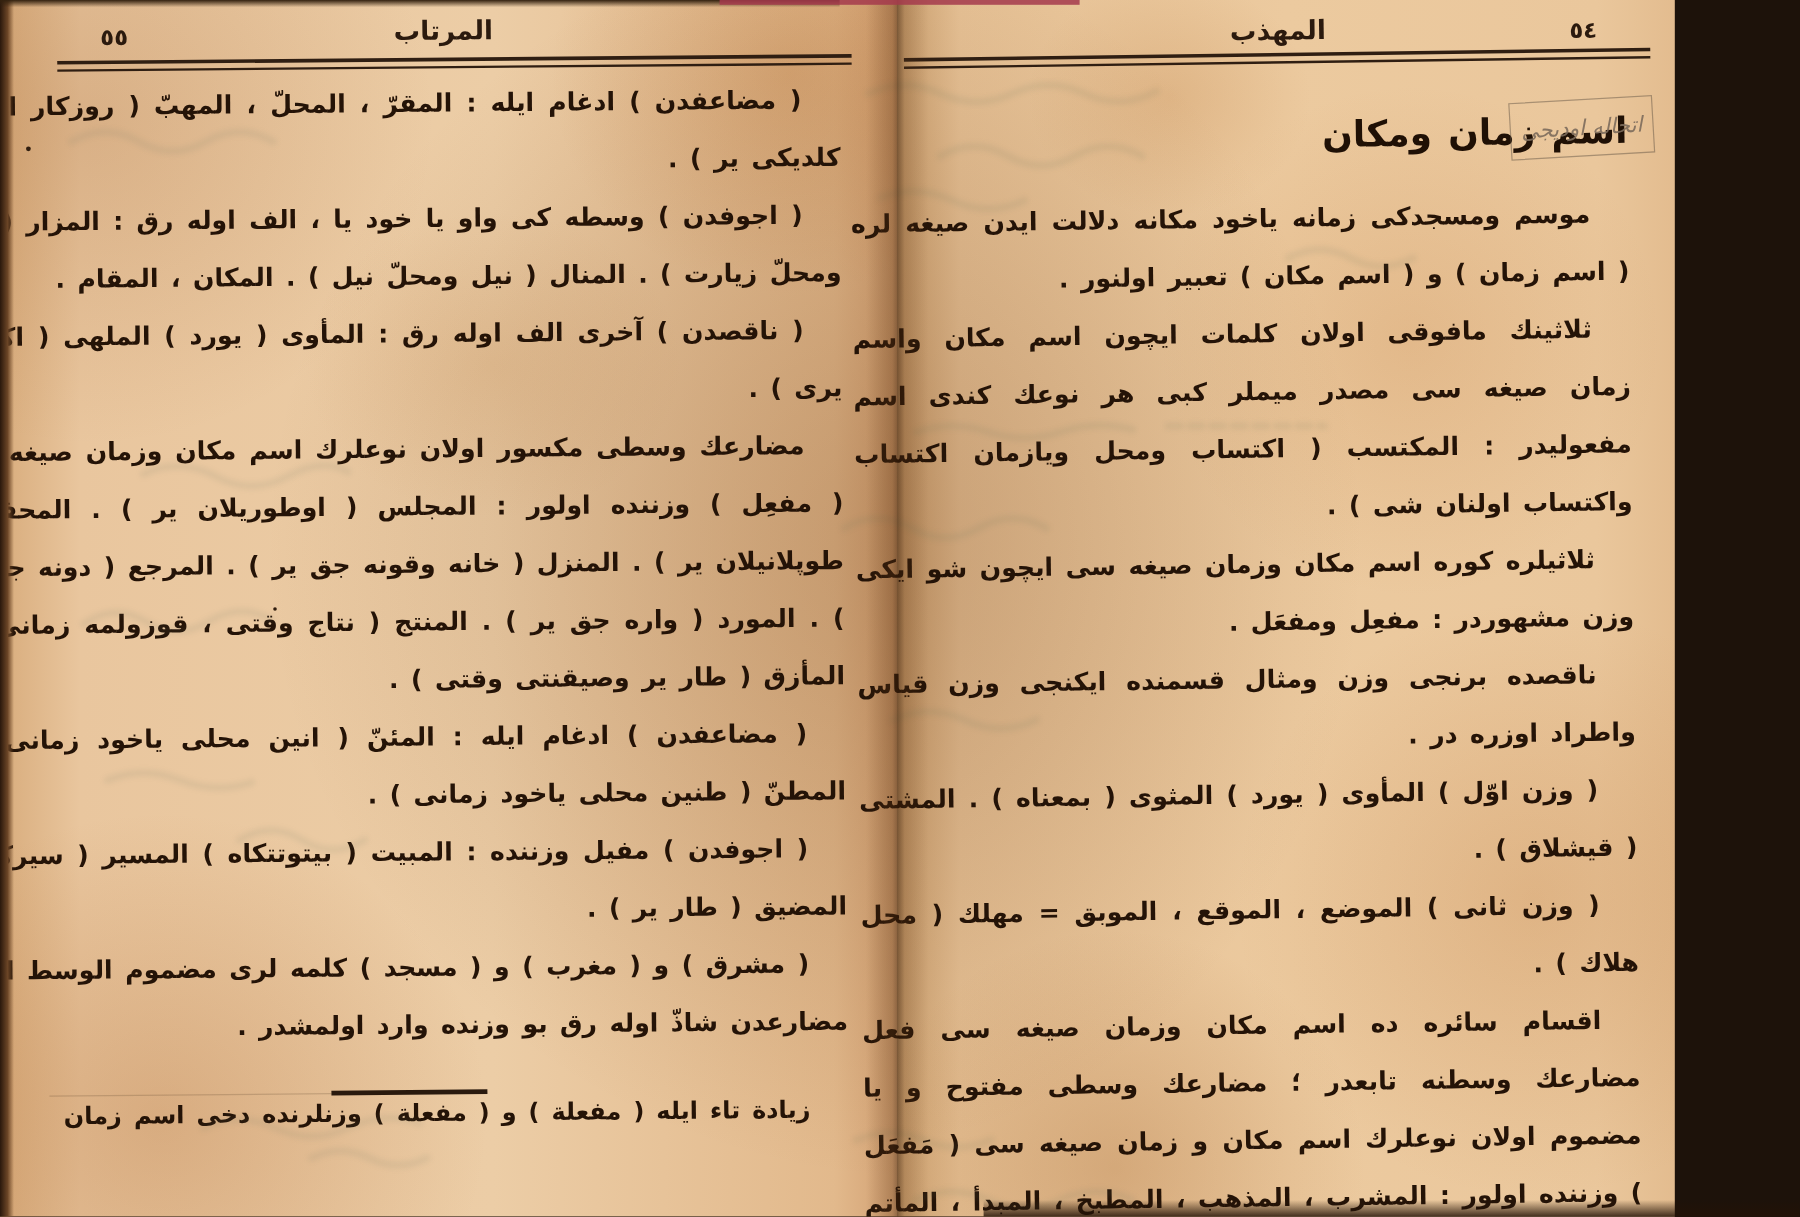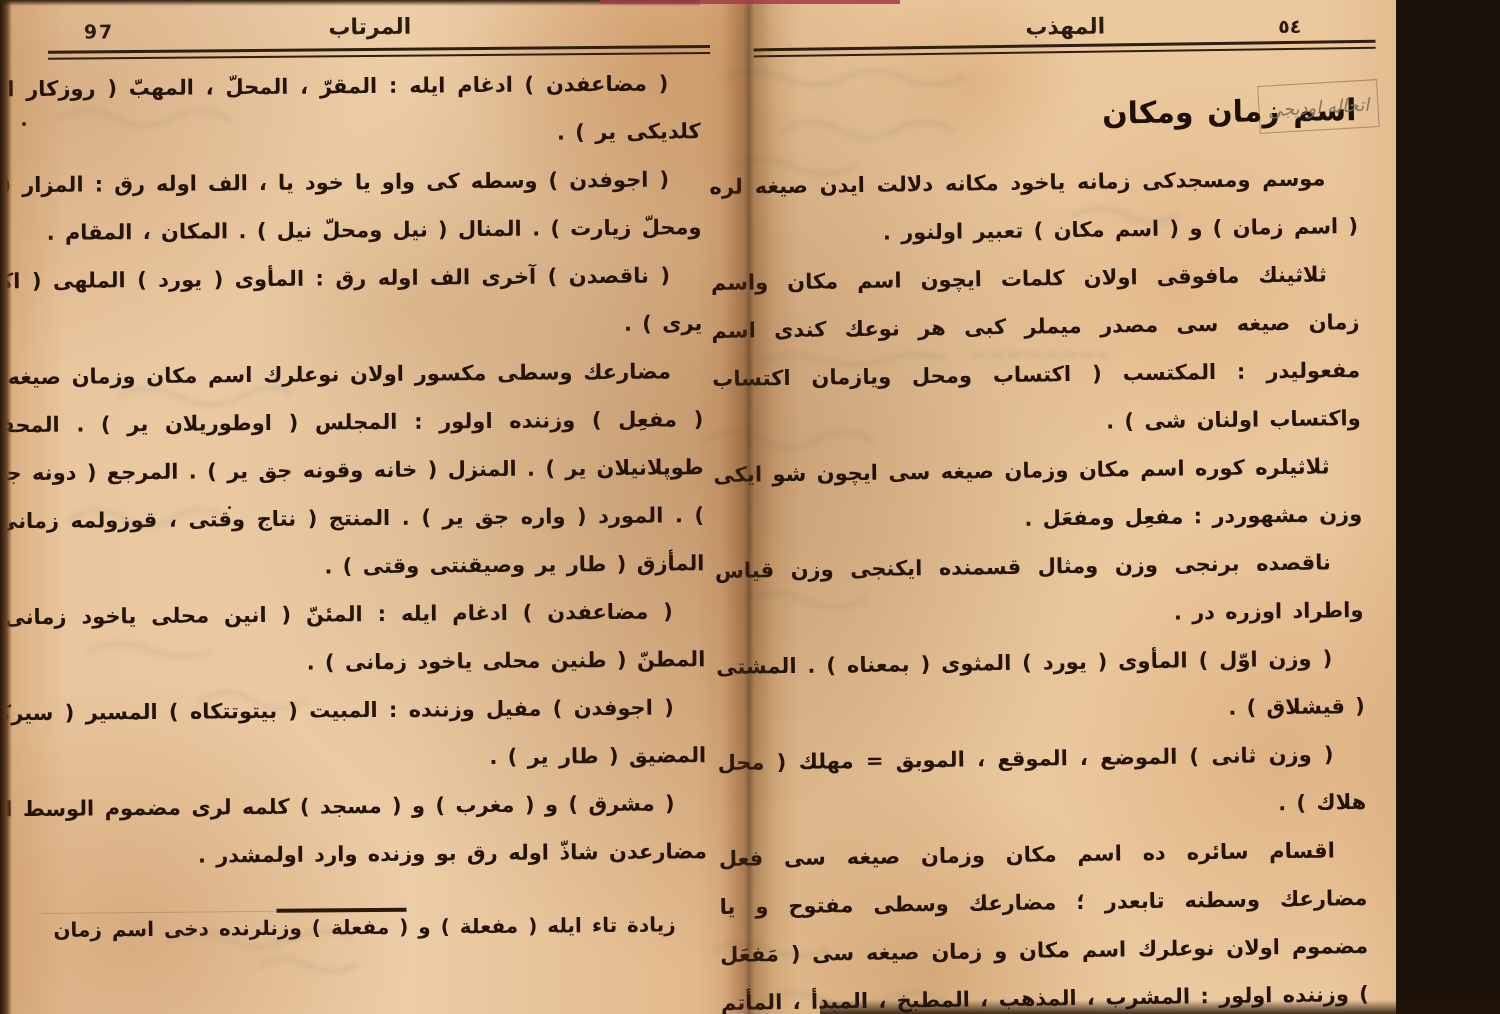--- a/index.html
+++ b/index.html
@@ -46,21 +46,21 @@
   .sliver-pink{position:absolute;left:600px;top:0;width:300px;height:4px;z-index:7;background:#a53a4c;opacity:.85;}
   .edge-bottom-right{position:absolute;left:820px;top:1000px;width:680px;height:14px;z-index:6;
     background:linear-gradient(180deg,rgba(40,22,8,0),rgba(35,18,6,.85));}
   .speck{position:absolute;border-radius:50%;background:#2f1d0f;z-index:4;}
 
   
   .runhead{position:absolute;top:14px;left:0;right:0;text-align:center;
     font-size:22px;font-weight:bold;color:#2b1a0e;}
   .pagenum{position:absolute;top:18px;font-size:19px;font-weight:bold;color:#2b1a0e;letter-spacing:2px;}
   .page-left  .pagenum{right:auto;left:88px;}
-  .page-right .pagenum{left:auto;right:88px;}
+  .page-right .pagenum{left:auto;right:58px;}
   .rule{height:4px;border-top:3px solid #2f1e12;border-bottom:2px solid #2f1e12;position:absolute;top:48px;}
   .page-left  .rule{left:52px;right:34px;}
   .page-right .rule{left:12px;right:14px;top:44px;}
 
   
   .bodytext{position:absolute;direction:rtl;color:#241307;
     text-align:justify;text-align-last:right;word-spacing:3px;}
   .page-left  .bodytext{top:62px;right:44px;left:52px;font-size:21px;line-height:48px;}
   .page-right .bodytext{top:64px;right:34px;left:48px;font-size:21px;line-height:48px;}
   .bodytext p{margin:0;text-indent:32px;font-weight:bold;}
@@ -93,21 +93,21 @@
         <path d="M60 118 q 28 -16 56 0 t 56 0 t 56 0"></path>
         <path d="M120 395 q 30 -14 60 2 t 60 0 t 50 -4"></path>
         <path d="M70 520 q 26 -18 52 -2 t 52 0 t 52 -2"></path>
         <path d="M90 650 q 30 -12 60 0 t 60 2"></path>
         <path d="M200 700 q 26 -16 52 0 t 52 0"></path>
         <path d="M170 940 q 30 -14 60 0 t 60 0 t 60 -4"></path>
         <path d="M260 965 q 24 -12 48 0 t 48 0"></path>
       </g>
     </svg>
     <div class="tilt">
-      <span class="pagenum">97</span>
+      <span class="pagenum">٥٥</span>
       <div class="runhead">المرتاب</div>
       <div class="rule"></div>
       <div class="bodytext bodywrap">
         <p>( مضاعفدن ) ادغام ايله : المقرّ ، المحلّ ، المهبّ ( روزكار اسوب كلديكى ير ) .</p>
         <p>( اجوفدن ) وسطه كى واو يا خود يا ، الف اوله رق : المزار ( زور ومحلّ زيارت ) . المنال ( نيل ومحلّ نيل ) . المكان ، المقام .</p>
         <p>( ناقصدن ) آخرى الف اوله رق : المأوى ( يورد ) الملهى ( اكلنتى يرى ) .</p>
         <p>مضارعك وسطى مكسور اولان نوعلرك اسم مكان وزمان صيغه سى ( مفعِل ) وزننده اولور : المجلس ( اوطوريلان ير ) . المحفل ( طوپلانيلان ير ) . المنزل ( خانه وقونه جق ير ) . المرجع ( دونه جك ير ) . المورد ( واره جق ير ) . المنتج ( نتاج وقتى ، قوزولمه زمانى ) . المأزق ( طار ير وصيقنتى وقتى ) .</p>
         <p>( مضاعفدن ) ادغام ايله : المئنّ ( انين محلى ياخود زمانى ) . المطنّ ( طنين محلى ياخود زمانى ) .</p>
         <p>( اجوفدن ) مفيل وزننده : المبيت ( بيتوتتكاه ) المسير ( سيركاه ) المضيق ( طار ير ) .</p>
         <p>( مشرق ) و ( مغرب ) و ( مسجد ) كلمه لرى مضموم الوسط اولان مضارعدن شاذّ اوله رق بو وزنده وارد اولمشدر .</p>

